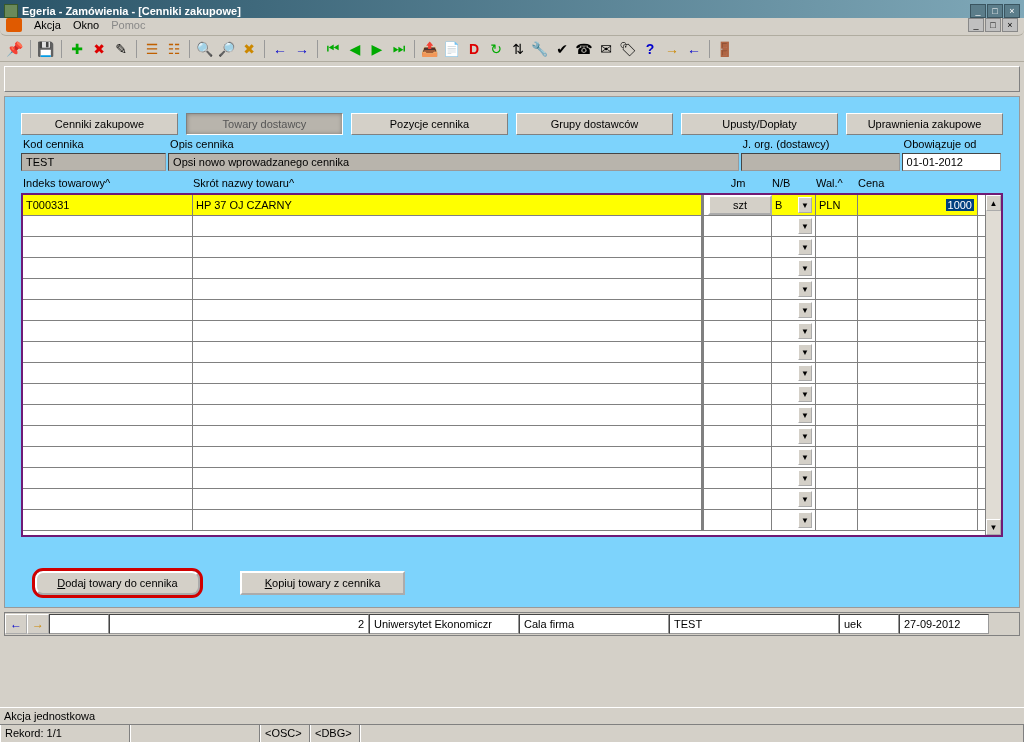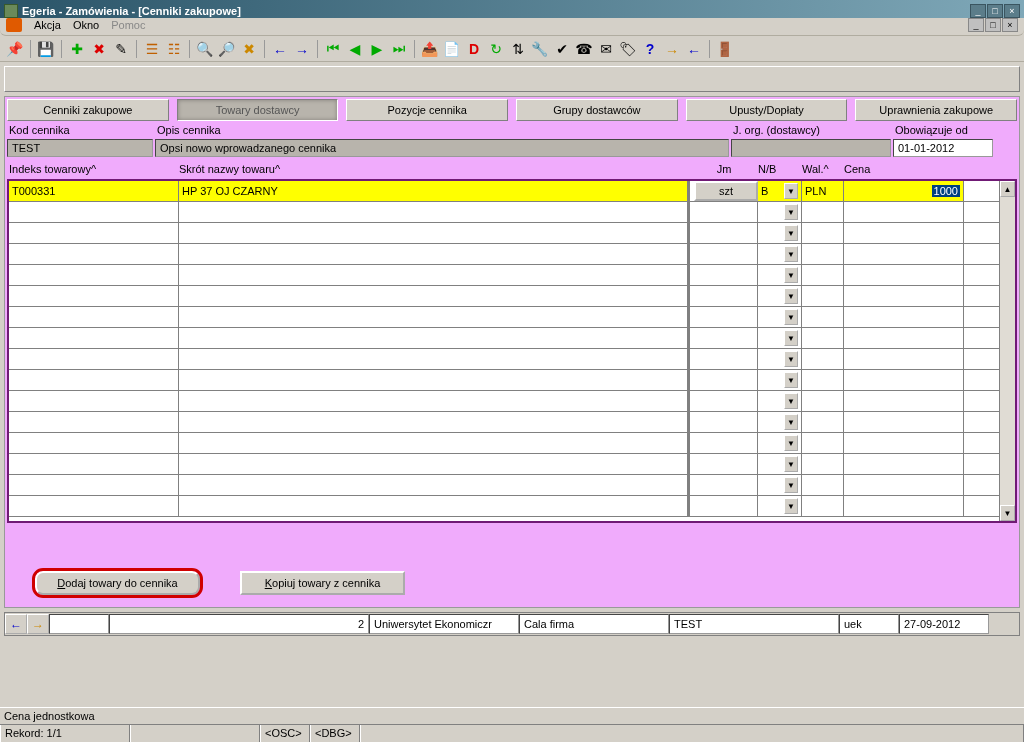--- a/index.html
+++ b/index.html
@@ -81,23 +81,23 @@
   height: 26px;
   background: #d4d0c8;
   margin: 4px;
   border: 1px solid #fff;
   border-right-color: #808080;
   border-bottom-color: #808080;
 }
 
 .main-panel {
   margin: 4px;
-  padding: 2px;
+  padding: 16px;
   border: 1px solid #999;
-  background: #f0abfc;
+  background: #7dd3fc;
   height: 512px;
   position: relative;
 }
 
 .tabs-row {
   display: flex;
   gap: 8px;
   height: 22px;
   margin-bottom: 2px;
 }
@@ -574,21 +574,21 @@
   <div class="nav-field" style="width:60px"></div>
   <div class="nav-field" style="width:260px;justify-content:flex-end">2</div>
   <div class="nav-field" style="width:150px">Uniwersytet Ekonomiczr</div>
   <div class="nav-field" style="width:150px">Cala firma</div>
   <div class="nav-field" style="width:170px">TEST</div>
   <div class="nav-field" style="width:60px">uek</div>
   <div class="nav-field" style="width:90px">27-09-2012</div>
 </div>
 
 <div class="status-area">
-  <div class="status-label">Cena jednostkowa</div>
+  <div class="status-label">Akcja jednostkowa</div>
   <div class="status-bar">
     <div class="status-cell" style="width:130px">Rekord: 1/1</div>
     <div class="status-cell" style="width:130px"></div>
     <div class="status-cell" style="width:50px">&lt;OSC&gt;</div>
     <div class="status-cell" style="width:50px">&lt;DBG&gt;</div>
     <div class="status-cell" style="flex:1"></div>
   </div>
 </div>
 
 </body></html>

